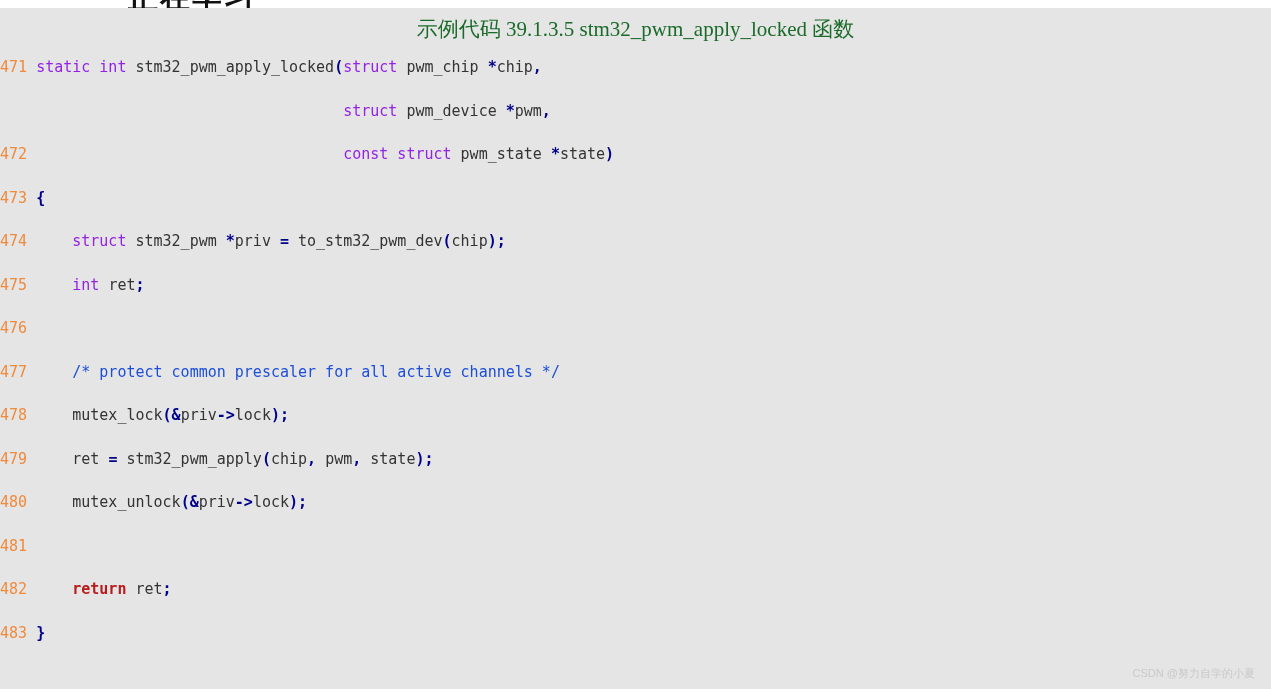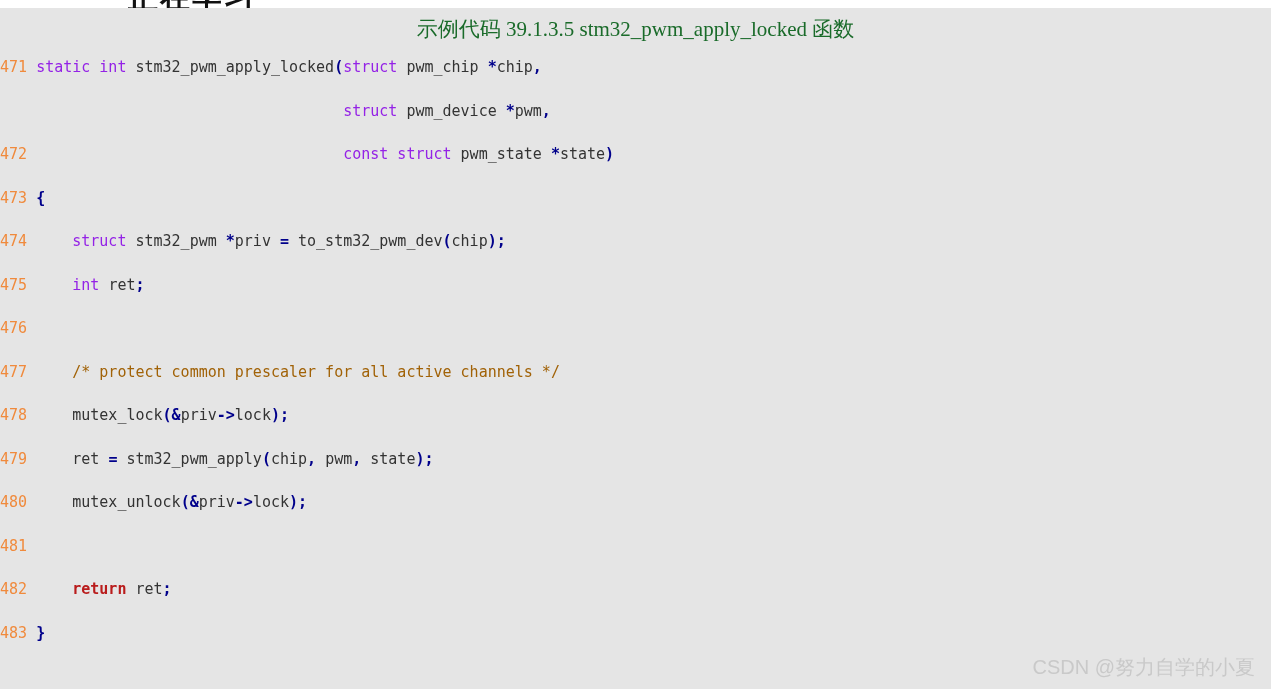--- a/index.html
+++ b/index.html
@@ -60,30 +60,30 @@
     line-height: 43.5px;
     white-space: pre;
   }
   .ln {
     color: #f08a3c;
   }
   .kw      { color: #9422e6; }           
   .kw-b    { color: #b91c1c; font-weight: bold; }  
   .id      { color: #333333; }           
   .op      { color: #00008b; font-weight: bold; }  
-  .cm      { color: #a16207; }           
+  .cm      { color: #1d4ed8; }           
   .sep     { color: #333333; }
   .row { display: block; height: 43.5px; }
   #watermark {
     position: absolute;
     right: 16px;
     bottom: 8px;
     color: #c9c9c9;
     font-family: "Liberation Sans", "DejaVu Sans", sans-serif;
-    font-size: 20px;
+    font-size: 11px;
     white-space: nowrap;
     user-select: none;
   }
 </style>
 </head>
 <body>
 
 <div id="page">
 
   <div id="top-cut">

